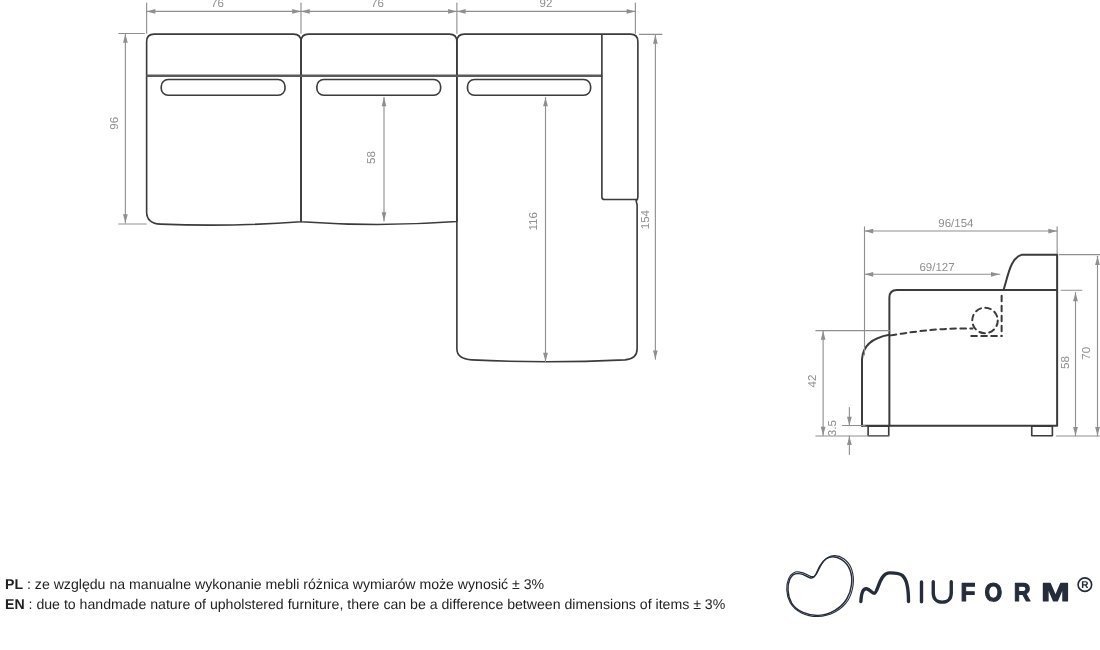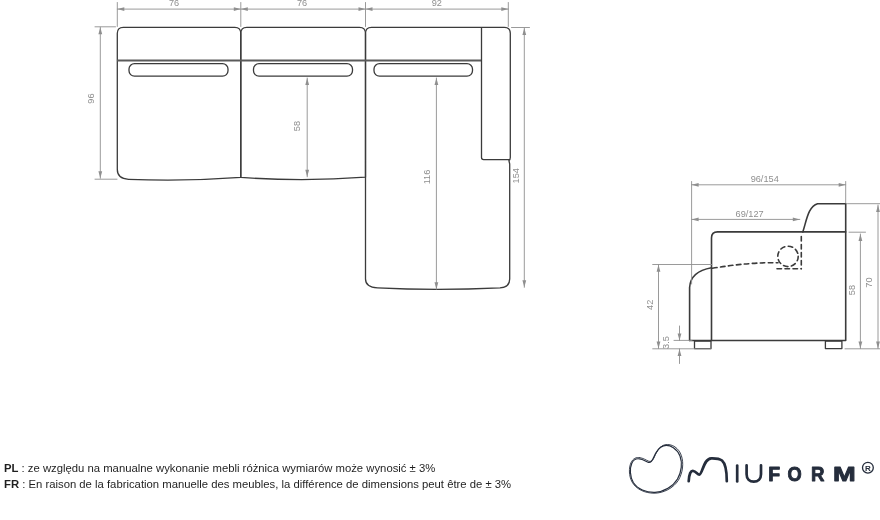--- a/index.html
+++ b/index.html
@@ -268,15 +268,15 @@
       <circle cx="867.9" cy="467.7" r="5.4"></circle>
     </g>
     <g fill="#252d3c" font-size="8" font-weight="bold" text-anchor="middle">
       <text x="867.9" y="470.6">R</text>
     </g>
   </g>
 </svg>
 
 <div class="note">
 <div><b>PL</b> : ze względu na manualne wykonanie mebli różnica wymiarów może wynosić ± 3%</div>
-<div><b>FR</b> : En raison de la fabrication manuelle des meubles, la différence de dimensions peut être de ± 3%</div>
+<div><b>EN</b> : due to handmade nature of upholstered furniture, there can be a difference between dimensions of items ± 3%</div>
 </div>
 </div>
 
 </body></html>

